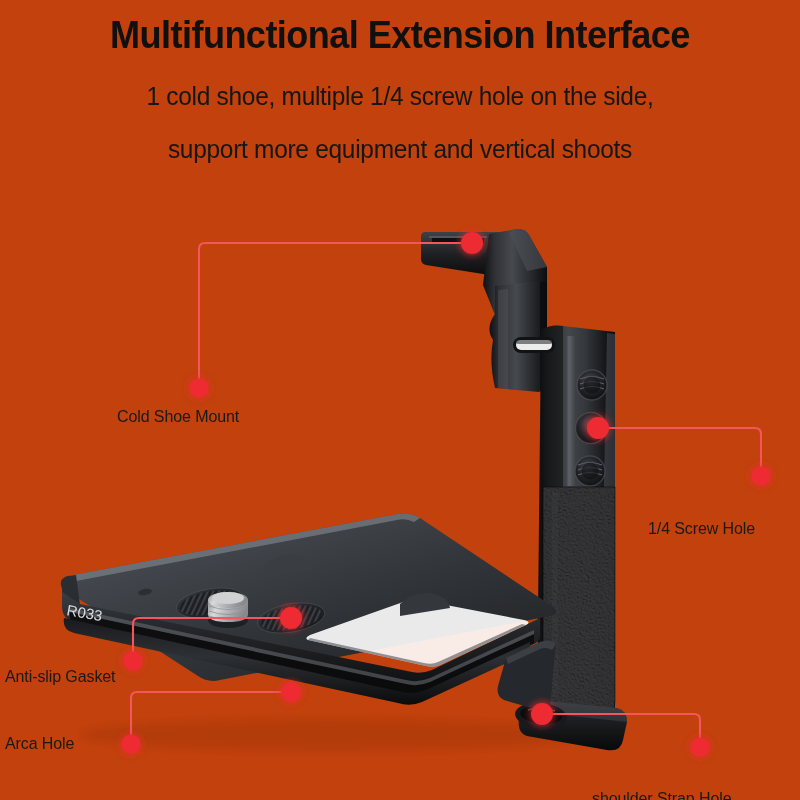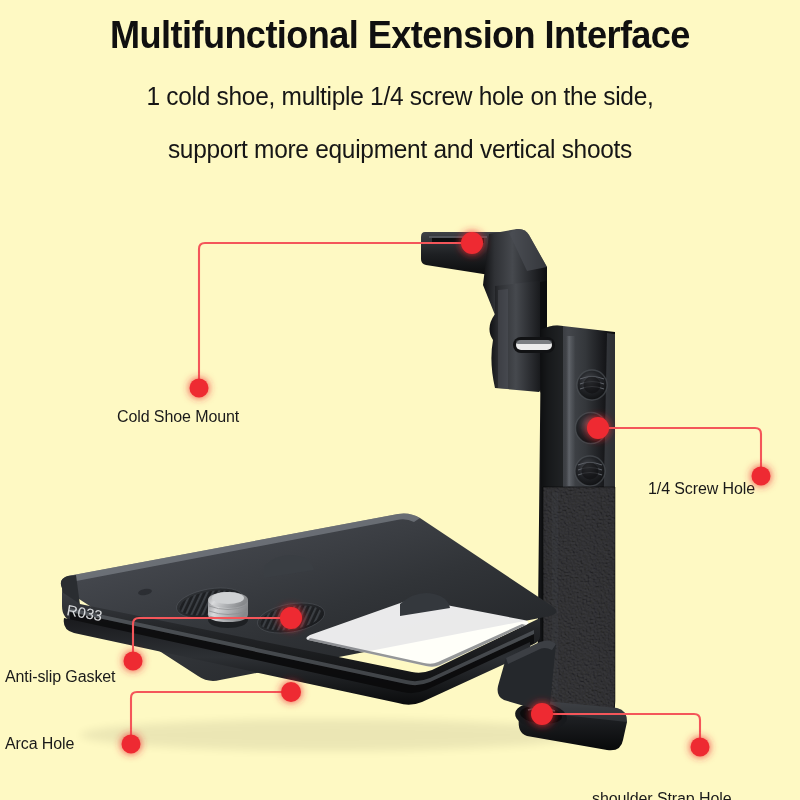--- a/index.html
+++ b/index.html
@@ -11,21 +11,21 @@
     width: 800px;
     height: 800px;
     overflow: hidden;
     font-family: "Liberation Sans", sans-serif;
     position: relative;
   }
   #stage {
     position: relative;
     width: 800px;
     height: 800px;
-    background: #fef9c3;
+    background: #c2410c;
   }
 
   
   .title {
     position: absolute;
     left: 0;
     top: 14px;
     width: 800px;
     text-align: center;
     font-size: 38px;
@@ -53,21 +53,21 @@
   
   .callout-label {
     position: absolute;
     font-size: 16px;
     font-weight: 400;
     color: #1a1a1a;
     white-space: nowrap;
     letter-spacing: -0.1px;
   }
   #label-cold-shoe      { left: 117px; top: 408px; }
-  #label-screw-hole     { left: 648px; top: 480px; }
+  #label-screw-hole     { left: 648px; top: 520px; }
   #label-gasket         { left: 5px;   top: 668px; text-align: right; }
   #label-arca           { left: 5px;   top: 735px; }
   #label-strap          { left: 592px; top: 790px; }
 
   
   svg.layer {
     position: absolute;
     left: 0;
     top: 0;
     width: 800px;

